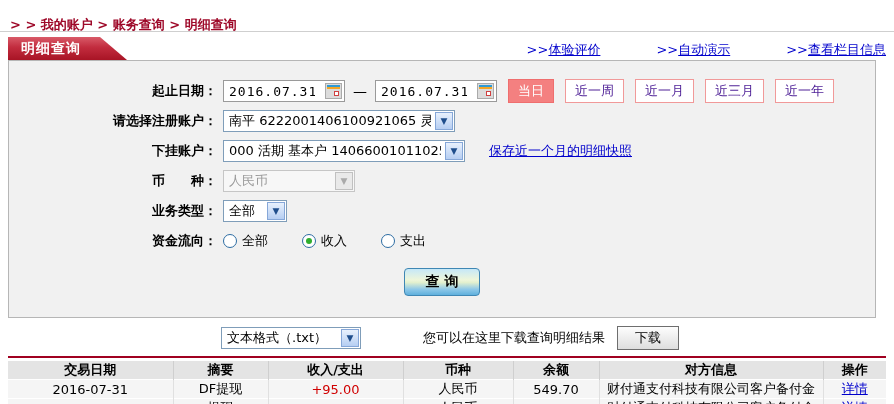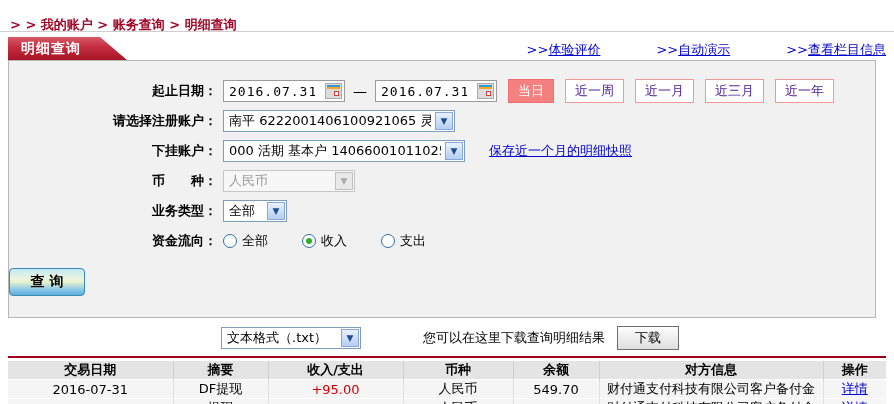--- a/index.html
+++ b/index.html
@@ -54,21 +54,21 @@
   .snap-link { margin-left:24px; font-size:13px; }
   .snap-link a { color:#0000cc; text-decoration:underline; cursor:pointer; }
 
   
   .radio-group { display:flex; align-items:center; font-size:13px; }
   .radio-opt { display:flex; align-items:center; margin-right:34px; cursor:pointer; }
   .radio { width:14px; height:14px; border-radius:50%; border:1px solid #2d6da3; background:#fff; position:relative; margin-right:5px; flex:none; }
   .radio.checked::after { content:""; position:absolute; left:3px; top:3px; width:6px; height:6px; border-radius:50%; background:#2fae2f; }
 
   
-  .query-row { display:flex; justify-content:flex-start; margin-top:16px; }
+  .query-row { display:flex; justify-content:center; margin-top:16px; }
   .query-btn { width:76px; height:28px; border:1px solid #3f87b4; border-radius:4px; font-size:14px; font-weight:bold; cursor:pointer;
                font-family:inherit; color:#000;
                background:linear-gradient(180deg,#c6e8f8 0%,#eef6da 42%,#e2f0ce 52%,#8ec8e8 78%,#5fb0dd 100%); }
 
   
   .download-row { position:absolute; top:326px; left:0; width:894px; display:flex; align-items:center; justify-content:center; font-size:13px; }
   .dl-label2 { margin-left:62px; }
   .dl-btn { width:62px; height:24px; border:1px solid #6e6e6e; background:linear-gradient(180deg,#fdfdfd,#dedede); font-size:13px; margin-left:12px; cursor:pointer; font-family:inherit; }
 
   

